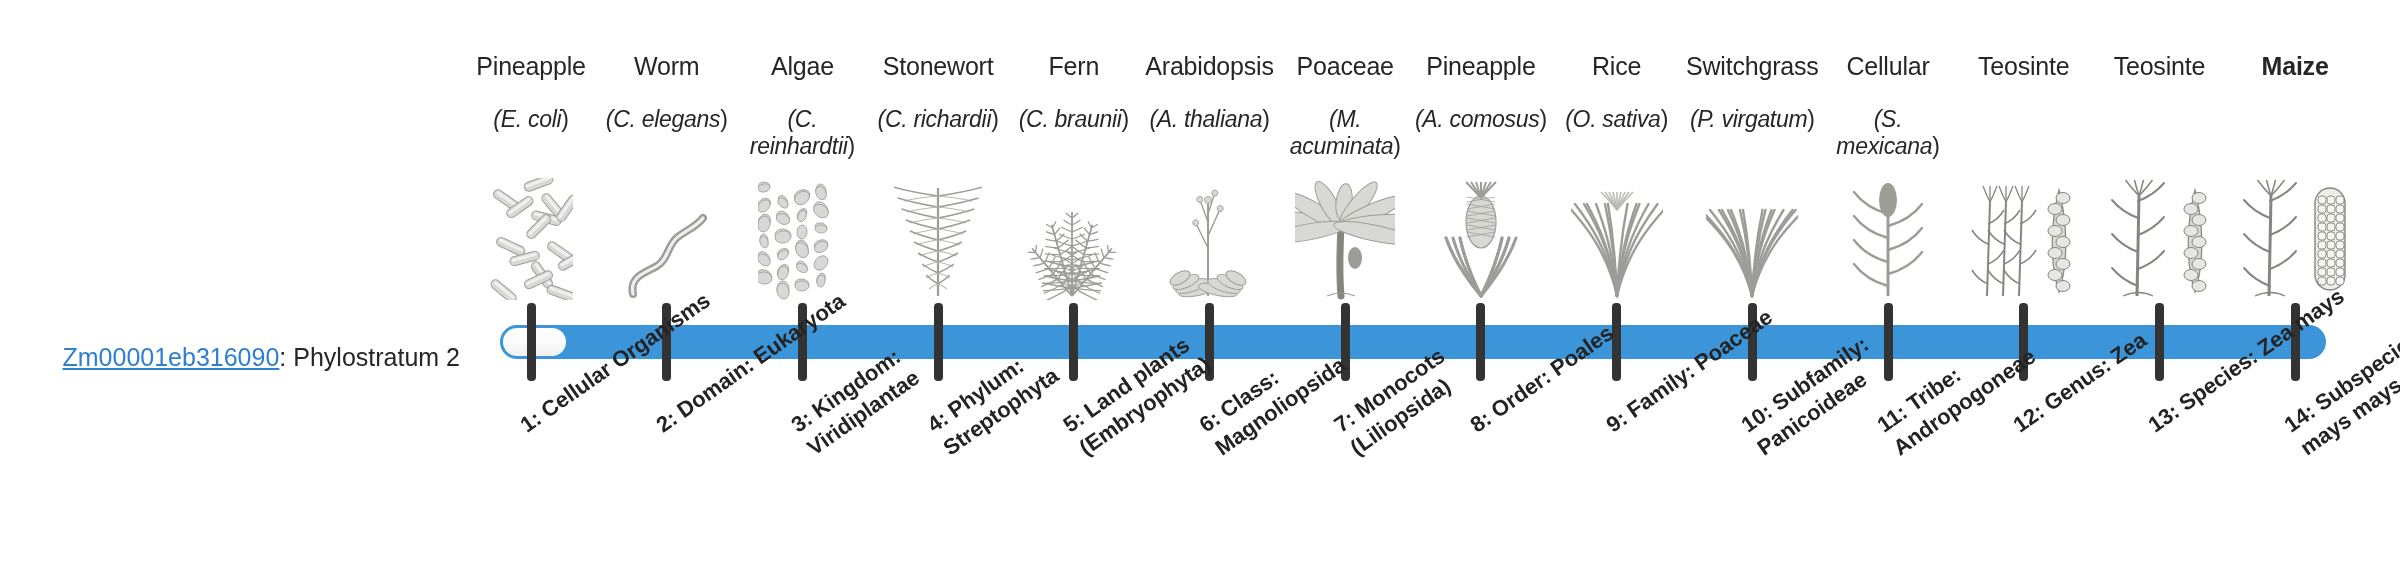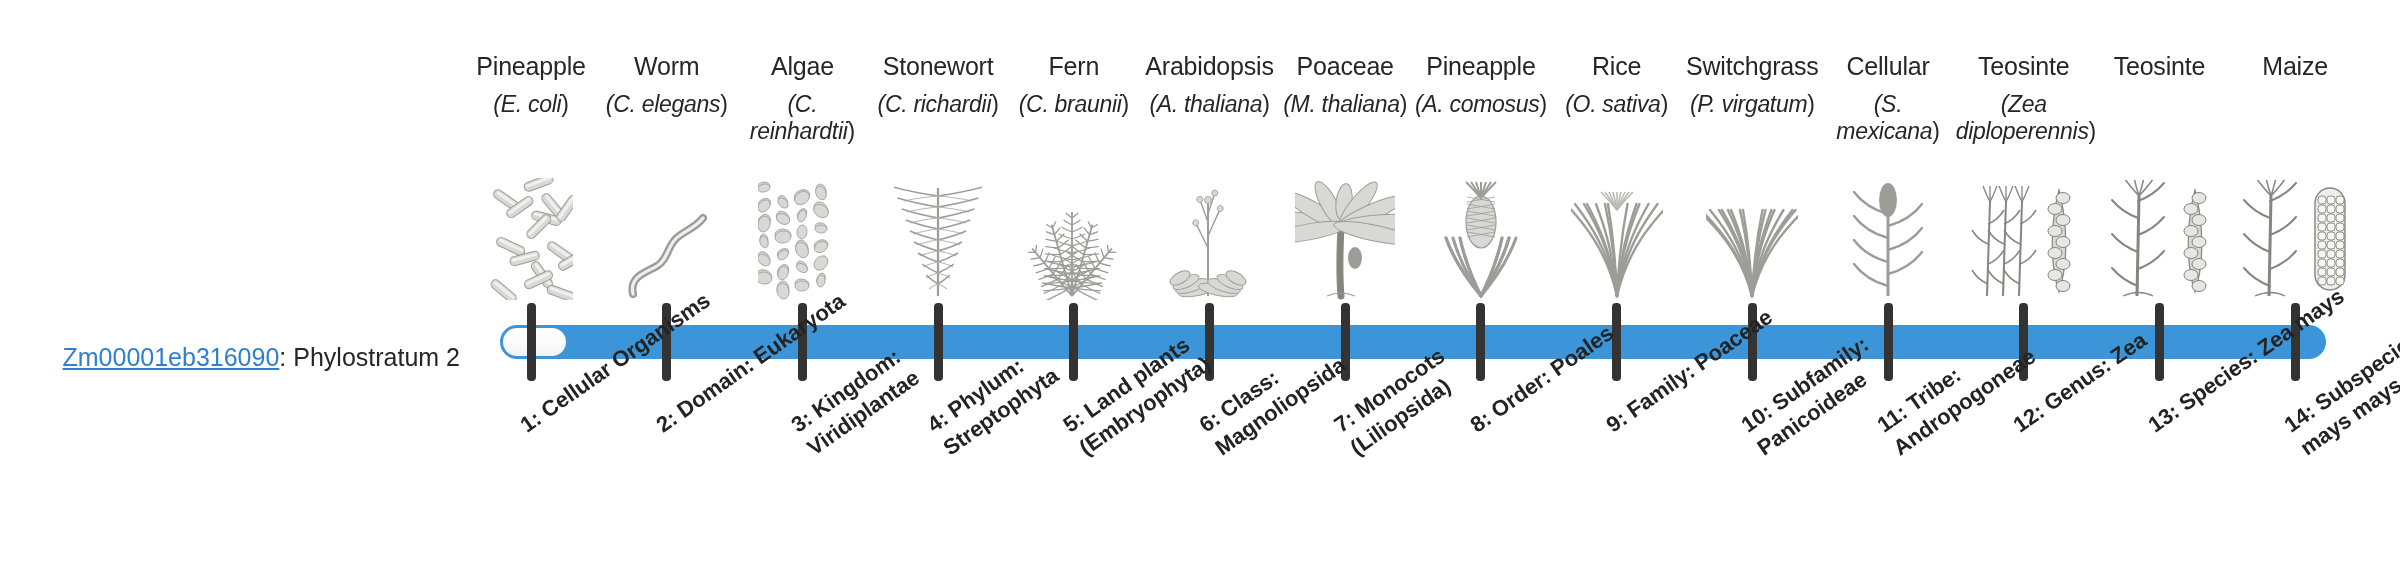--- a/index.html
+++ b/index.html
@@ -47,21 +47,21 @@
     width: 136px;
     text-align: center;
   }
   .common-name {
     font-size: 25px;
     line-height: 1.18;
     color: #262626;
     letter-spacing: -0.2px;
   }
   .sci-name {
-    margin-top: 9px;
+    margin-top: 24px;
     font-size: 23px;
     font-style: italic;
     line-height: 1.18;
     color: #262626;
     letter-spacing: -0.3px;
     text-align: center;
   }
   .sci-name .up { font-style: normal; }
 
   
@@ -159,46 +159,45 @@
       <div class="col" style="left: 1005.8px;">
         <div class="common-name">Fern</div>
         <div class="sci-name"><span>(C. braunii</span><span class="up">)</span></div>
       </div>
       <div class="col" style="left: 1141.5px;">
         <div class="common-name">Arabidopsis</div>
         <div class="sci-name"><span>(A. thaliana</span><span class="up">)</span></div>
       </div>
       <div class="col" style="left: 1277.2px;">
         <div class="common-name">Poaceae</div>
-        <div class="sci-name"><span>(M. thaliana</span><span class="up">)</span></div>
+        <div class="sci-name"><span>(M. acuminata</span><span class="up">)</span></div>
       </div>
       <div class="col" style="left: 1412.9px;">
         <div class="common-name">Pineapple</div>
         <div class="sci-name"><span>(A. comosus</span><span class="up">)</span></div>
       </div>
       <div class="col" style="left: 1548.6px;">
         <div class="common-name">Rice</div>
         <div class="sci-name"><span>(O. sativa</span><span class="up">)</span></div>
       </div>
       <div class="col" style="left: 1684.3px;">
         <div class="common-name">Switchgrass</div>
         <div class="sci-name"><span>(P. virgatum</span><span class="up">)</span></div>
       </div>
       <div class="col" style="left: 1820px;">
         <div class="common-name">Cellular</div>
         <div class="sci-name"><span>(S. mexicana</span><span class="up">)</span></div>
       </div>
       <div class="col" style="left: 1955.7px;">
         <div class="common-name">Teosinte</div>
-        <div class="sci-name"><span>(Zea diploperennis</span><span class="up">)</span></div>
       </div>
       <div class="col" style="left: 2091.4px;">
         <div class="common-name">Teosinte</div>
       </div>
-      <div class="col" style="left: 2227.1px;">
+      <div class="col" style="left: 2227.1px; font-weight: bold;">
         <div class="common-name">Maize</div>
       </div>
     </div>
 
   <div id="artwork">
       <div class="art" style="left: 463px;">
         <svg width="84" height="122" viewBox="0 0 84 122">
           <g transform="translate(8,10) rotate(35)">
             <rect x="0" y="0" width="30" height="9" rx="4.5" fill="#d8d8d4" stroke="#9d9d98" stroke-width="1"></rect>
             <rect x="2" y="1.8" width="26" height="3" rx="1.5" fill="#f0f0ee"></rect>

